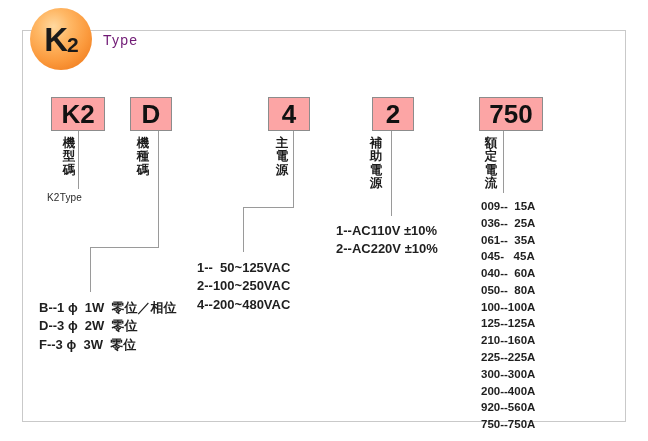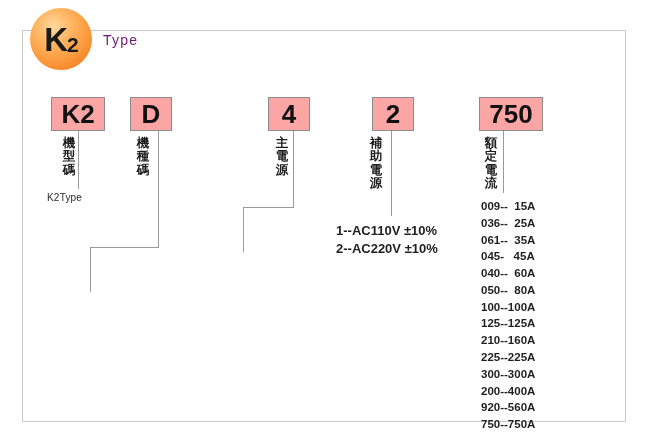--- a/index.html
+++ b/index.html
@@ -148,30 +148,36 @@
   <div class="codebox" style="left:130px; top:97px; width:42px; height:34px;">D</div>
   <div class="vcap" style="left:136px; top:137px;">
     <span>機</span>
     <span>種</span>
     <span>碼</span>
   </div>
 
   <div class="ln v" style="left:158px; top:131px; height:116px;"></div>
   <div class="ln h" style="left:90px;  top:247px; width:69px;"></div>
   <div class="ln v" style="left:90px;  top:247px; height:45px;"></div>
+  <div class="txt" style="left:39px; top:299px;"><span>B--1 ϕ  1W  零位／相位</span>
+<span>D--3 ϕ  2W  零位</span>
+<span>F--3 ϕ  3W  零位</span></div>
 
   <div class="codebox" style="left:268px; top:97px; width:42px; height:34px;">4</div>
   <div class="vcap" style="left:275px; top:137px;">
     <span>主</span>
     <span>電</span>
     <span>源</span>
   </div>
   <div class="ln v" style="left:293px; top:131px; height:76px;"></div>
   <div class="ln h" style="left:243px; top:207px; width:51px;"></div>
   <div class="ln v" style="left:243px; top:207px; height:45px;"></div>
+  <div class="txt" style="left:197px; top:259px;"><span>1--  50~125VAC</span>
+<span>2--100~250VAC</span>
+<span>4--200~480VAC</span></div>
 
   <div class="codebox" style="left:372px; top:97px; width:42px; height:34px;">2</div>
   <div class="vcap" style="left:369px; top:137px;">
     <span>補</span>
     <span>助</span>
     <span>電</span>
     <span>源</span>
   </div>
   <div class="ln v" style="left:391px; top:131px; height:85px;"></div>
   <div class="txt" style="left:336px; top:222px;"><span>1--AC110V ±10%</span>

